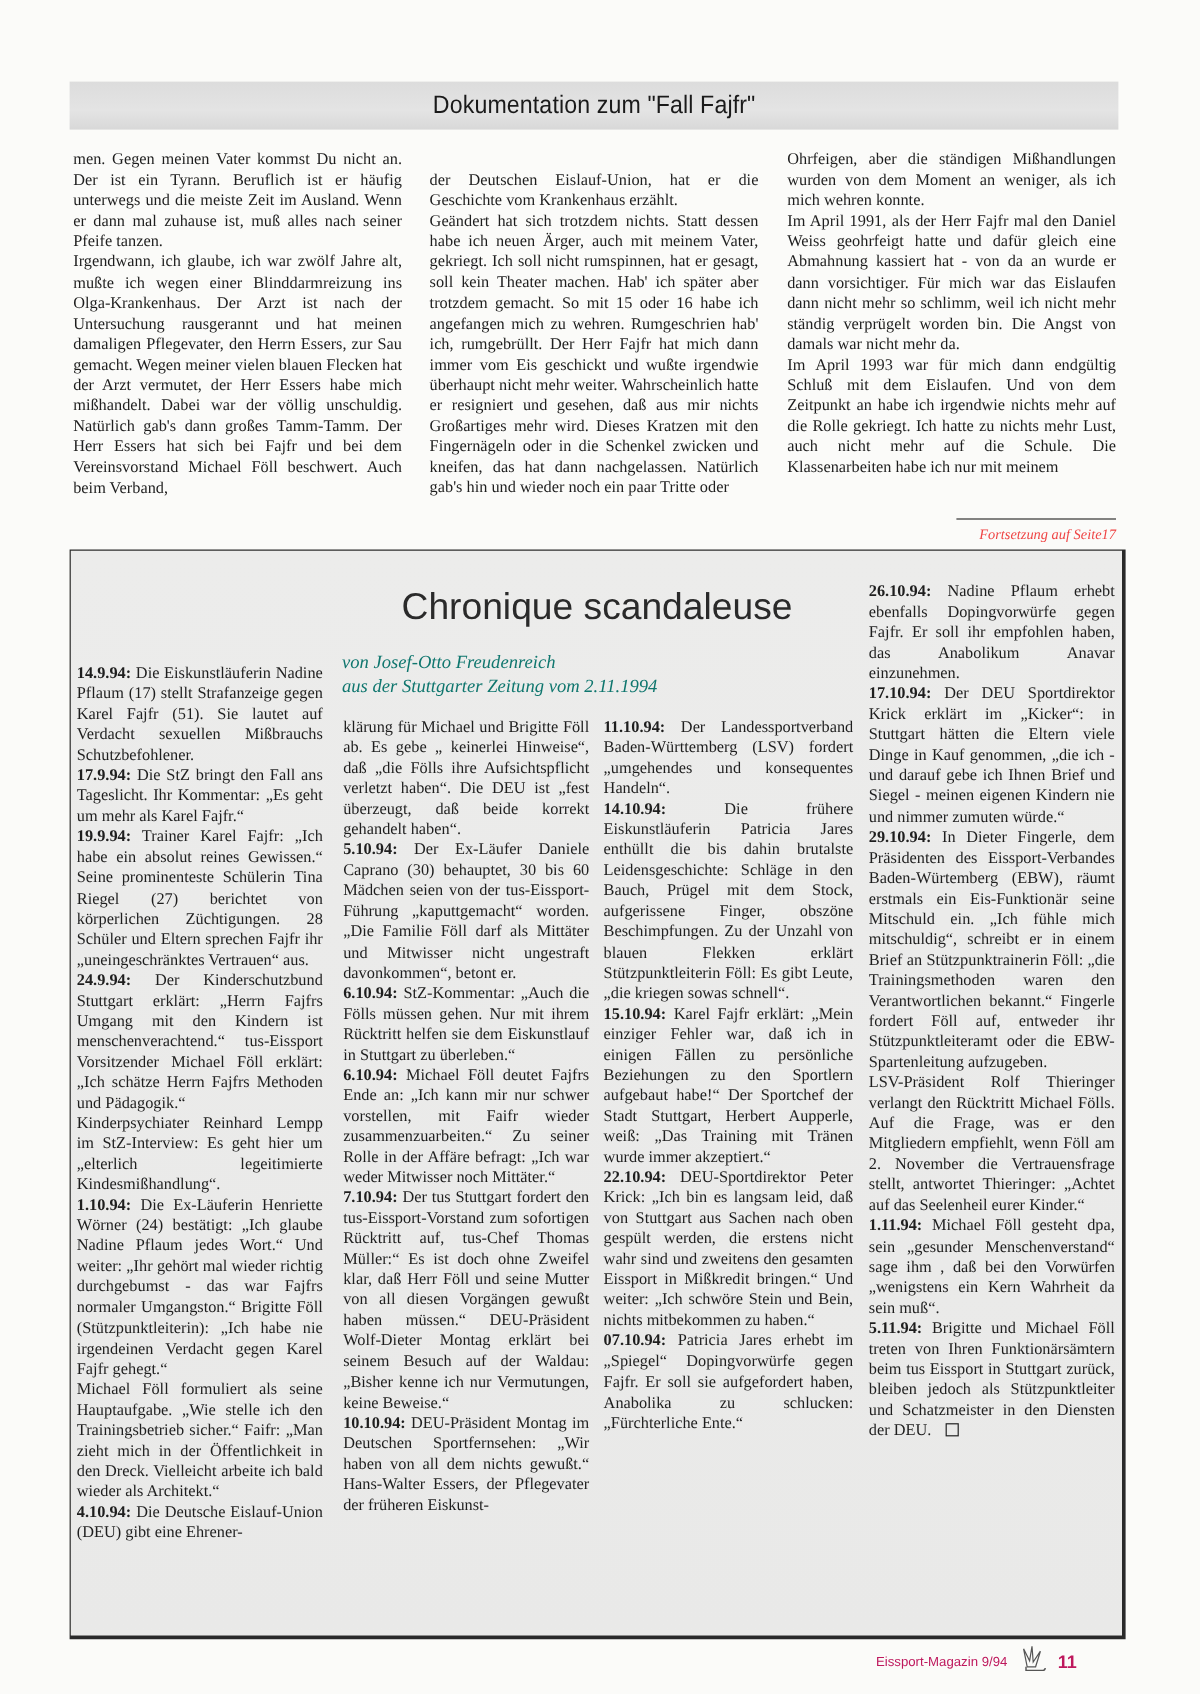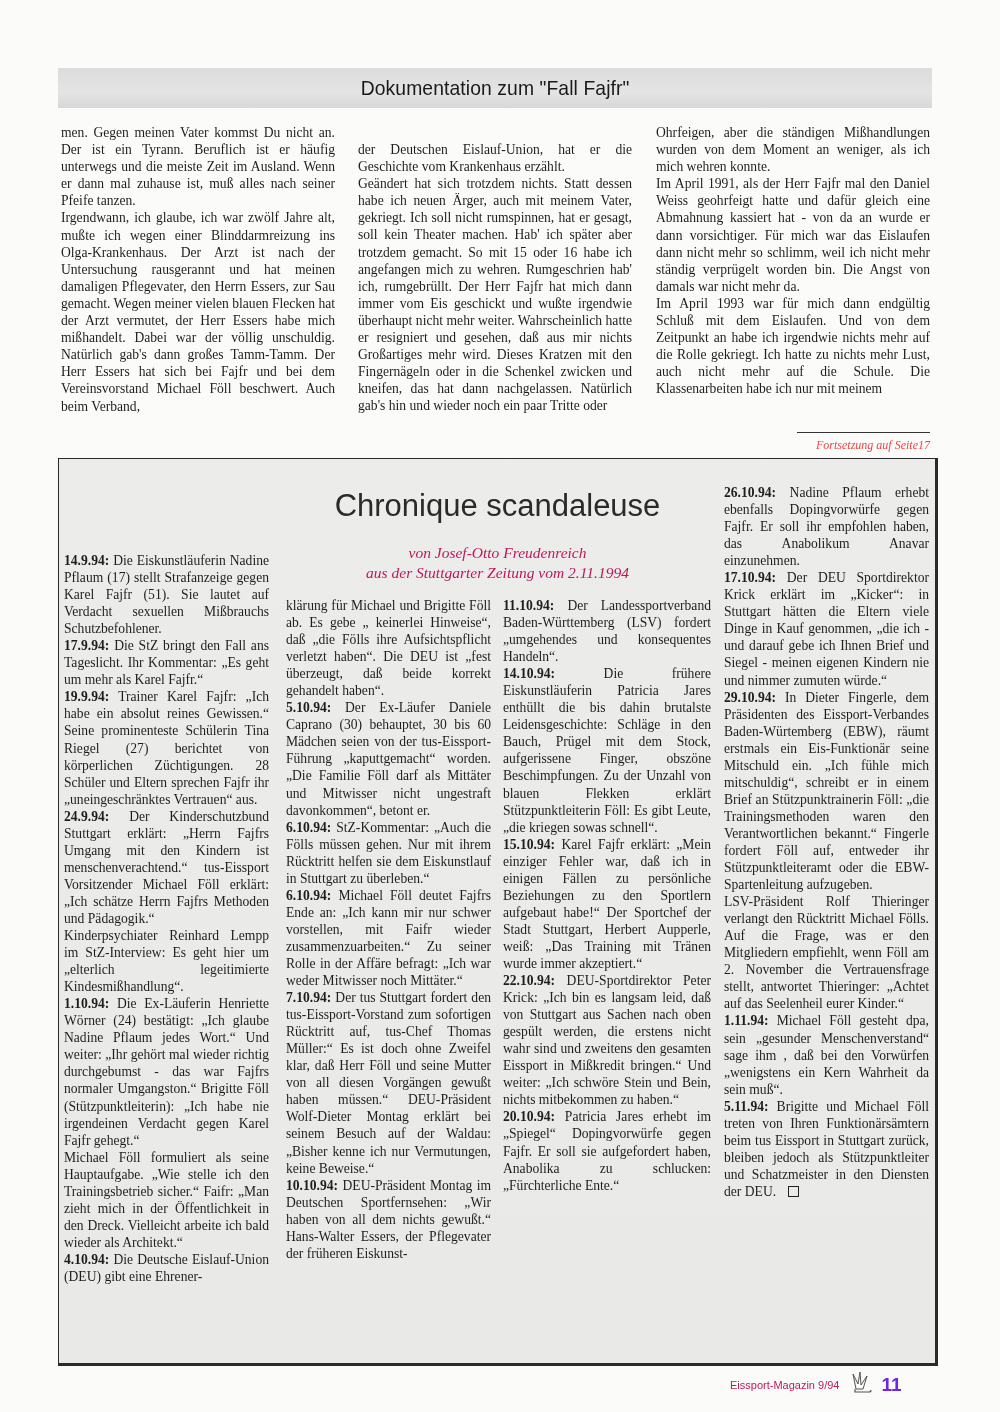--- a/index.html
+++ b/index.html
@@ -46,30 +46,30 @@
   .box-col b { font-weight: bold; }
   #bcol1 { left: 64px; top: 504px; width: 205px; margin-top: 48px; }
   #bcol2 { left: 286px; top: 597px; width: 205px; }
   #bcol3 { left: 503px; top: 597px; width: 208px; }
   #bcol4 { left: 724px; top: 484px; width: 205px; }
   .box-title {
     position: absolute; left: 285px; top: 488px; width: 425px; text-align: center;
     font-family: "Liberation Sans", sans-serif; font-weight: normal; font-size: 31px; color: #2a2a2a;
   }
   .box-byline {
-    position: absolute; left: 285px; top: 543px; width: 425px; text-align: center;
-    font-style: italic; font-size: 15.5px; line-height: 20px; color: #be185d;
+    position: absolute; left: 285px; top: 543px; width: 425px; text-align: left;
+    font-style: italic; font-size: 15.5px; line-height: 20px; color: #0f766e;
   }
   .footer {
     position: absolute; left: 730px; top: 1370px; width: 230px; height: 30px;
     display: flex; align-items: center; gap: 8px;
     font-family: "Liberation Sans", sans-serif;
   }
   .footer .mag { font-size: 11px; color: #be185d; }
-  .footer .pg { font-size: 19px; font-weight: bold; color: #6d28d9; }
+  .footer .pg { font-size: 15px; font-weight: bold; color: #be185d; }
   .end-mark {
     display: inline-block; width: 9px; height: 9px; border: 1.3px solid #222; margin-left: 12px; vertical-align: -1px;
   }
 </style>
 </head>
 <body>
 
 <div class="header-band">
   <span>Dokumentation zum "Fall Fajfr"</span>
 </div>
@@ -113,21 +113,21 @@
     <p><b>6.10.94:</b><span> StZ-Kommentar: „Auch die Fölls müssen gehen. Nur mit ihrem Rücktritt helfen sie dem Eiskunstlauf in Stuttgart zu überleben.“</span></p>
     <p><b>6.10.94:</b><span> Michael Föll deutet Fajfrs Ende an: „Ich kann mir nur schwer vorstellen, mit Faifr wieder zusammenzuarbeiten.“ Zu seiner Rolle in der Affäre befragt: „Ich war weder Mitwisser noch Mittäter.“</span></p>
     <p><b>7.10.94:</b><span> Der tus Stuttgart fordert den tus-Eissport-Vorstand zum sofortigen Rücktritt auf, tus-Chef Thomas Müller:“ Es ist doch ohne Zweifel klar, daß Herr Föll und seine Mutter von all diesen Vorgängen gewußt haben müssen.“ DEU-Präsident Wolf-Dieter Montag erklärt bei seinem Besuch auf der Waldau: „Bisher kenne ich nur Vermutungen, keine Beweise.“</span></p>
     <p><b>10.10.94:</b><span> DEU-Präsident Montag im Deutschen Sportfernsehen: „Wir haben von all dem nichts gewußt.“ Hans-Walter Essers, der Pflegevater der früheren Eiskunst-</span></p>
   </div>
 <div class="box-col" id="bcol3">
     <p><b>11.10.94:</b><span> Der Landessportverband Baden-Württemberg (LSV) fordert „umgehendes und konsequentes Handeln“.</span></p>
     <p><b>14.10.94:</b><span> Die frühere Eiskunstläuferin Patricia Jares enthüllt die bis dahin brutalste Leidensgeschichte: Schläge in den Bauch, Prügel mit dem Stock, aufgerissene Finger, obszöne Beschimpfungen. Zu der Unzahl von blauen Flekken erklärt Stützpunktleiterin Föll: Es gibt Leute, „die kriegen sowas schnell“.</span></p>
     <p><b>15.10.94:</b><span> Karel Fajfr erklärt: „Mein einziger Fehler war, daß ich in einigen Fällen zu persönliche Beziehungen zu den Sportlern aufgebaut habe!“ Der Sportchef der Stadt Stuttgart, Herbert Aupperle, weiß: „Das Training mit Tränen wurde immer akzeptiert.“</span></p>
     <p><b>22.10.94:</b><span> DEU-Sportdirektor Peter Krick: „Ich bin es langsam leid, daß von Stuttgart aus Sachen nach oben gespült werden, die erstens nicht wahr sind und zweitens den gesamten Eissport in Mißkredit bringen.“ Und weiter: „Ich schwöre Stein und Bein, nichts mitbekommen zu haben.“</span></p>
-    <p><b>20.10.94:</b><span> Patricia Jares erhebt im „Spiegel“ Dopingvorwürfe gegen Fajfr. Er soll sie aufgefordert haben, Anabolika zu schlucken: „Fürchterliche Ente.“</span></p>
+    <p><b>07.10.94:</b><span> Patricia Jares erhebt im „Spiegel“ Dopingvorwürfe gegen Fajfr. Er soll sie aufgefordert haben, Anabolika zu schlucken: „Fürchterliche Ente.“</span></p>
   </div>
 <div class="box-col" id="bcol4">
     <p><b>26.10.94:</b><span> Nadine Pflaum erhebt ebenfalls Dopingvorwürfe gegen Fajfr. Er soll ihr empfohlen haben, das Anabolikum Anavar einzunehmen.</span></p>
     <p><b>17.10.94:</b><span> Der DEU Sportdirektor Krick erklärt im „Kicker“: in Stuttgart hätten die Eltern viele Dinge in Kauf genommen, „die ich - und darauf gebe ich Ihnen Brief und Siegel - meinen eigenen Kindern nie und nimmer zumuten würde.“</span></p>
     <p><b>29.10.94:</b><span> In Dieter Fingerle, dem Präsidenten des Eissport-Verbandes Baden-Würtemberg (EBW), räumt erstmals ein Eis-Funktionär seine Mitschuld ein. „Ich fühle mich mitschuldig“, schreibt er in einem Brief an Stützpunktrainerin Föll: „die Trainingsmethoden waren den Verantwortlichen bekannt.“ Fingerle fordert Föll auf, entweder ihr Stützpunktleiteramt oder die EBW-Spartenleitung aufzugeben.</span></p>
     <p><span>LSV-Präsident Rolf Thieringer verlangt den Rücktritt Michael Fölls. Auf die Frage, was er den Mitgliedern empfiehlt, wenn Föll am 2. November die Vertrauensfrage stellt, antwortet Thieringer: „Achtet auf das Seelenheil eurer Kinder.“</span></p>
     <p><b>1.11.94:</b><span> Michael Föll gesteht dpa, sein „gesunder Menschenverstand“ sage ihm , daß bei den Vorwürfen „wenigstens ein Kern Wahrheit da sein muß“.</span></p>
     <p><b>5.11.94:</b><span> Brigitte und Michael Föll treten von Ihren Funktionärsämtern beim tus Eissport in Stuttgart zurück, bleiben jedoch als Stützpunktleiter und Schatzmeister in den Diensten der DEU.</span><span class="end-mark"></span></p>
   </div>
 

